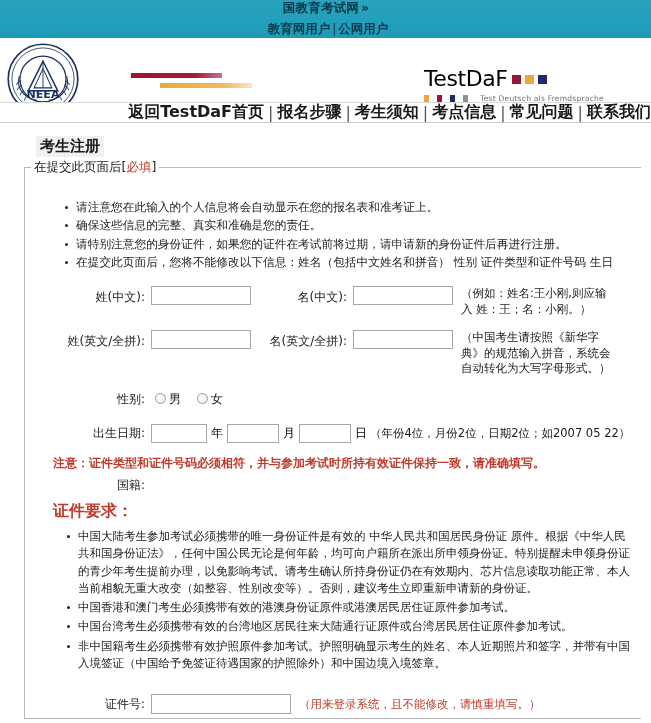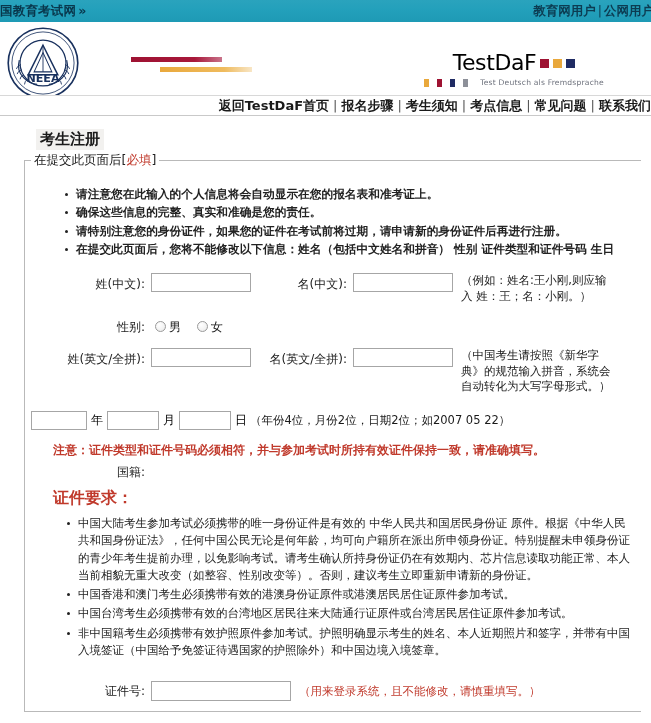--- a/index.html
+++ b/index.html
@@ -6,30 +6,31 @@
   html, body {
     margin: 0; padding: 0;
     width: 651px; height: 723px;
     background: #ffffff;
     font-family: "DejaVu Sans", "Liberation Sans", sans-serif;
     overflow: hidden;
   }
 
   
   .topbar {
-    height: 22px;
+    height: 38px;
     background: linear-gradient(to bottom, #2aa3bd 0%, #23a0bb 45%, #1e9ab5 100%);
     display: flex;
     align-items: center;
     justify-content: space-between;
     padding: 0 0 0 2px;
     color: #0d3b52;
     font-size: 12px;
     font-weight: bold;
     position: relative;
+    flex-direction: column;
   }
   .topbar-left {
     color: #09374c;
     font-size: 12.5px;
     font-weight: bold;
     letter-spacing: .2px;
     white-space: nowrap;
     margin-left: -2px;
   }
   .topbar-left .chev { letter-spacing: -1px; margin-left: 2px; }
@@ -37,26 +38,25 @@
     color: #0c3c52;
     font-size: 12.5px;
     font-weight: bold;
     white-space: nowrap;
     margin-right: -3px;
   }
   .topbar-right .sep { font-weight: normal; margin: 0 2px; }
 
   
   .masthead {
-    height: 74px;
+    height: 65px;
     background: #ffffff;
     position: relative;
     border-bottom: 1px solid #d8d8d8;
     overflow: hidden;
-    text-align: center;
   }
   .logo-seal {
     position: absolute;
     left: 6px; top: 4px;
     width: 74px; height: 74px;
   }
   .cn-title {
     position: absolute;
     left: 62px; top: 42px;
     font-family: "DejaVu Serif", "Liberation Serif", serif;
@@ -114,21 +114,21 @@
 
   
   .navbar {
     height: 20px;
     background: #ffffff;
     border-bottom: 1px solid #c9c9c9;
     display: flex;
     align-items: center;
     justify-content: flex-end;
     padding-right: 0px;
-    font-size: 13px;
+    font-size: 16px;
     color: #1a1a1a;
     font-weight: bold;
     white-space: nowrap;
   }
   .navbar a { color: #1a1a1a; text-decoration: none; }
   .navbar .nsep { margin: 0 4px; color: #555; font-weight: normal;}
 
   
   .content { padding: 8px 10px 0 14px; position: relative; }
   .page-title {
@@ -151,24 +151,23 @@
   }
   legend.panel-legend {
     font-size: 12.5px;
     color: #222;
     padding: 0 3px;
     margin-left: 6px;
   }
   legend.panel-legend .req { color: #c0392b; }
 
   ul.notes {
-    margin: 12px 0 0 0;
+    margin: 18px 0 0 0;
     padding-left: 40px;
     list-style: none;
-    font-weight: bold;
   }
   ul.notes li {
     font-size: 11.7px;
     color: #222;
     line-height: 1.58;
     position: relative;
     padding-left: 11px;
     white-space: nowrap;
   }
   ul.notes li:before {
@@ -354,38 +353,39 @@
     </ul>
 
     <div class="frow" style="margin-top:14px;">
       <div class="lbl" style="width:120px;">姓(中文):</div>
       <input class="inp" style="width: 100px; margin-left: 6px;" value="">
       <div class="lbl" style="width:96px;">名(中文):</div>
       <input class="inp" style="width: 100px; margin-left: 6px;" value="">
       <div class="hint" style="margin-left:8px;width:150px;white-space:normal;">（例如：姓名:王小刚,则应输入 姓：王；名：小刚。）</div>
     </div>
 
+    <div class="frow" style="margin-top:12px;">
+      <div class="lbl" style="width:120px;">姓(英文/全拼):</div>
+      <input class="inp" style="width: 100px; margin-left: 6px;" value="">
+      <div class="lbl" style="width:96px;">名(英文/全拼):</div>
+      <input class="inp" style="width: 100px; margin-left: 6px;" value="">
+      <div class="hint" style="margin-left:8px;width:150px;white-space:normal;">（中国考生请按照《新华字典》的规范输入拼音，系统会自动转化为大写字母形式。）</div>
+    </div>
+
     <div class="frow" style="margin-top:14px;align-items:center;">
       <div class="lbl" style="width:120px;padding-top:0;">性别:</div>
       <div style="margin-left:10px;font-size:12px;color:#1a1a1a;">
         <span class="radio"></span><span>男</span>
         <span style="display:inline-block;width:8px;"></span>
         <span class="radio"></span><span>女</span>
       </div>
     </div>
 
-    <div class="frow" style="margin-top:12px;">
-      <div class="lbl" style="width:120px;">姓(英文/全拼):</div>
-      <input class="inp" style="width: 100px; margin-left: 6px;" value="">
-      <div class="lbl" style="width:96px;">名(英文/全拼):</div>
-      <input class="inp" style="width: 100px; margin-left: 6px;" value="">
-      <div class="hint" style="margin-left:8px;width:150px;white-space:normal;">（中国考生请按照《新华字典》的规范输入拼音，系统会自动转化为大写字母形式。）</div>
-    </div>
-
     <div class="frow" style="margin-top:16px;align-items:center;">
+      <div class="lbl" style="width:120px;padding-top:0;">出生日期:</div>
       <input class="inp" style="width: 56px; margin-left: 6px;" value="">
       <span style="font-size:12px;margin:0 4px;">年</span>
       <input class="inp" style="width: 52px;" value="">
       <span style="font-size:12px;margin:0 4px;">月</span>
       <input class="inp" style="width: 52px;" value="">
       <span style="font-size:12px;margin:0 3px 0 4px;">日</span>
       <span class="hint">（年份4位，月份2位，日期2位；如2007 05 22）</span>
     </div>
 
     <div class="warn">注意：证件类型和证件号码必须相符，并与参加考试时所持有效证件保持一致，请准确填写。</div>

